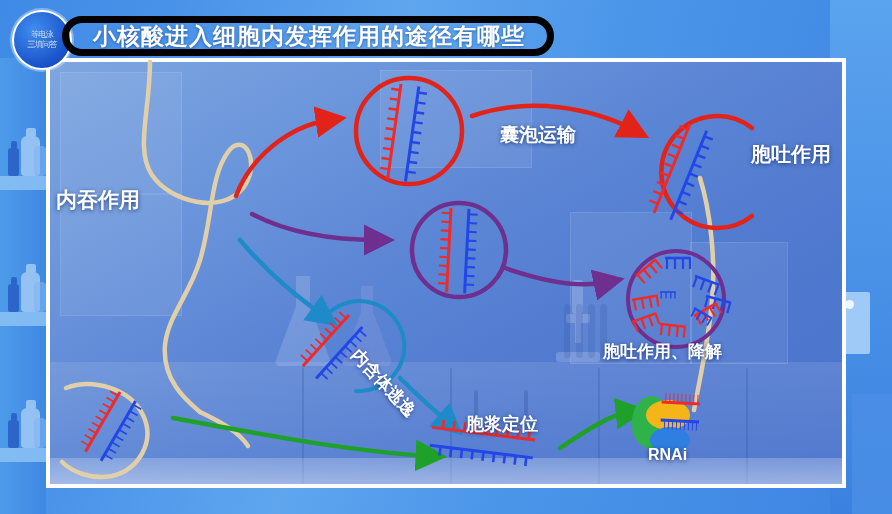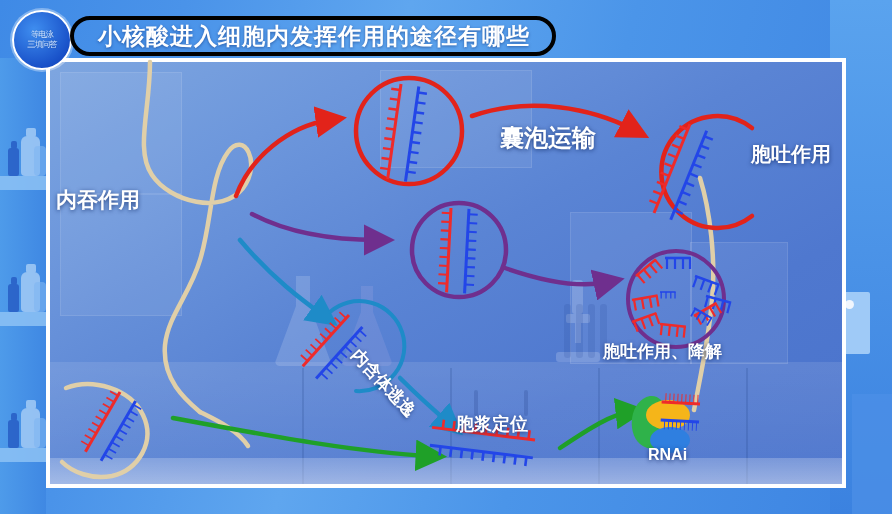--- a/index.html
+++ b/index.html
@@ -55,35 +55,35 @@
     background:linear-gradient(180deg,rgba(255,255,255,.22),rgba(255,255,255,.42));}
 
   
   .header{position:absolute;left:0;top:0;width:844px;height:58px;}
   .badge{position:absolute;left:12px;top:10px;width:56px;height:56px;border-radius:50%;
     background:radial-gradient(circle at 36% 32%,#3f8ef0,#1850c8 72%,#0d3aa8 100%);
     border:2px solid #ffffff;box-shadow:0 0 0 2px rgba(255,255,255,.35);
     display:flex;align-items:center;justify-content:center;overflow:hidden;}
   .badge-text{color:#cfe3ff;font-size:9px;line-height:11px;letter-spacing:-1px;
     text-align:center;transform:scale(.92);text-shadow:0 0 2px rgba(0,0,0,.25);}
-  .title-pill{position:absolute;left:70px;top:16px;height:40px;box-sizing:border-box;
-    padding:0 22px 0 24px;border:4px solid #000000;border-radius:22px;
+  .title-pill{position:absolute;left:62px;top:16px;height:40px;box-sizing:border-box;
+    padding:0 22px 0 24px;border:7px solid #000000;border-radius:22px;
     display:flex;align-items:center;}
   .title-text{color:#ffffff;font-size:23px;font-weight:bold;letter-spacing:1px;
     text-shadow:0 1px 3px rgba(10,40,110,.55);white-space:nowrap;}
 
   
   .lbl{position:absolute;color:#ffffff;font-weight:bold;white-space:nowrap;
     text-shadow:0 1px 4px rgba(12,36,96,.75);}
   .lbl-endo{left:56px;top:186px;font-size:21px;}
-  .lbl-vesicle{left:500px;top:122px;font-size:24px;}
+  .lbl-vesicle{left:500px;top:122px;font-size:19px;}
   .lbl-exo{left:743px;top:141px;font-size:20px;margin-left:8px;}
   .lbl-lyso{left:603px;top:340px;font-size:17px;}
   .lbl-escape{left:363px;top:344px;font-size:17px;transform:rotate(47deg);transform-origin:0 0;}
-  .lbl-cyto{left:456px;top:412px;font-size:18px;}
+  .lbl-cyto{left:466px;top:412px;font-size:18px;}
   .lbl-rnai{left:648px;top:446px;font-size:16px;}
 
   
   .svg-layer{position:absolute;left:0;top:0;width:892px;height:514px;pointer-events:none;}
 </style>
 </head>
 <body>
 
 <div id="stage">
 

